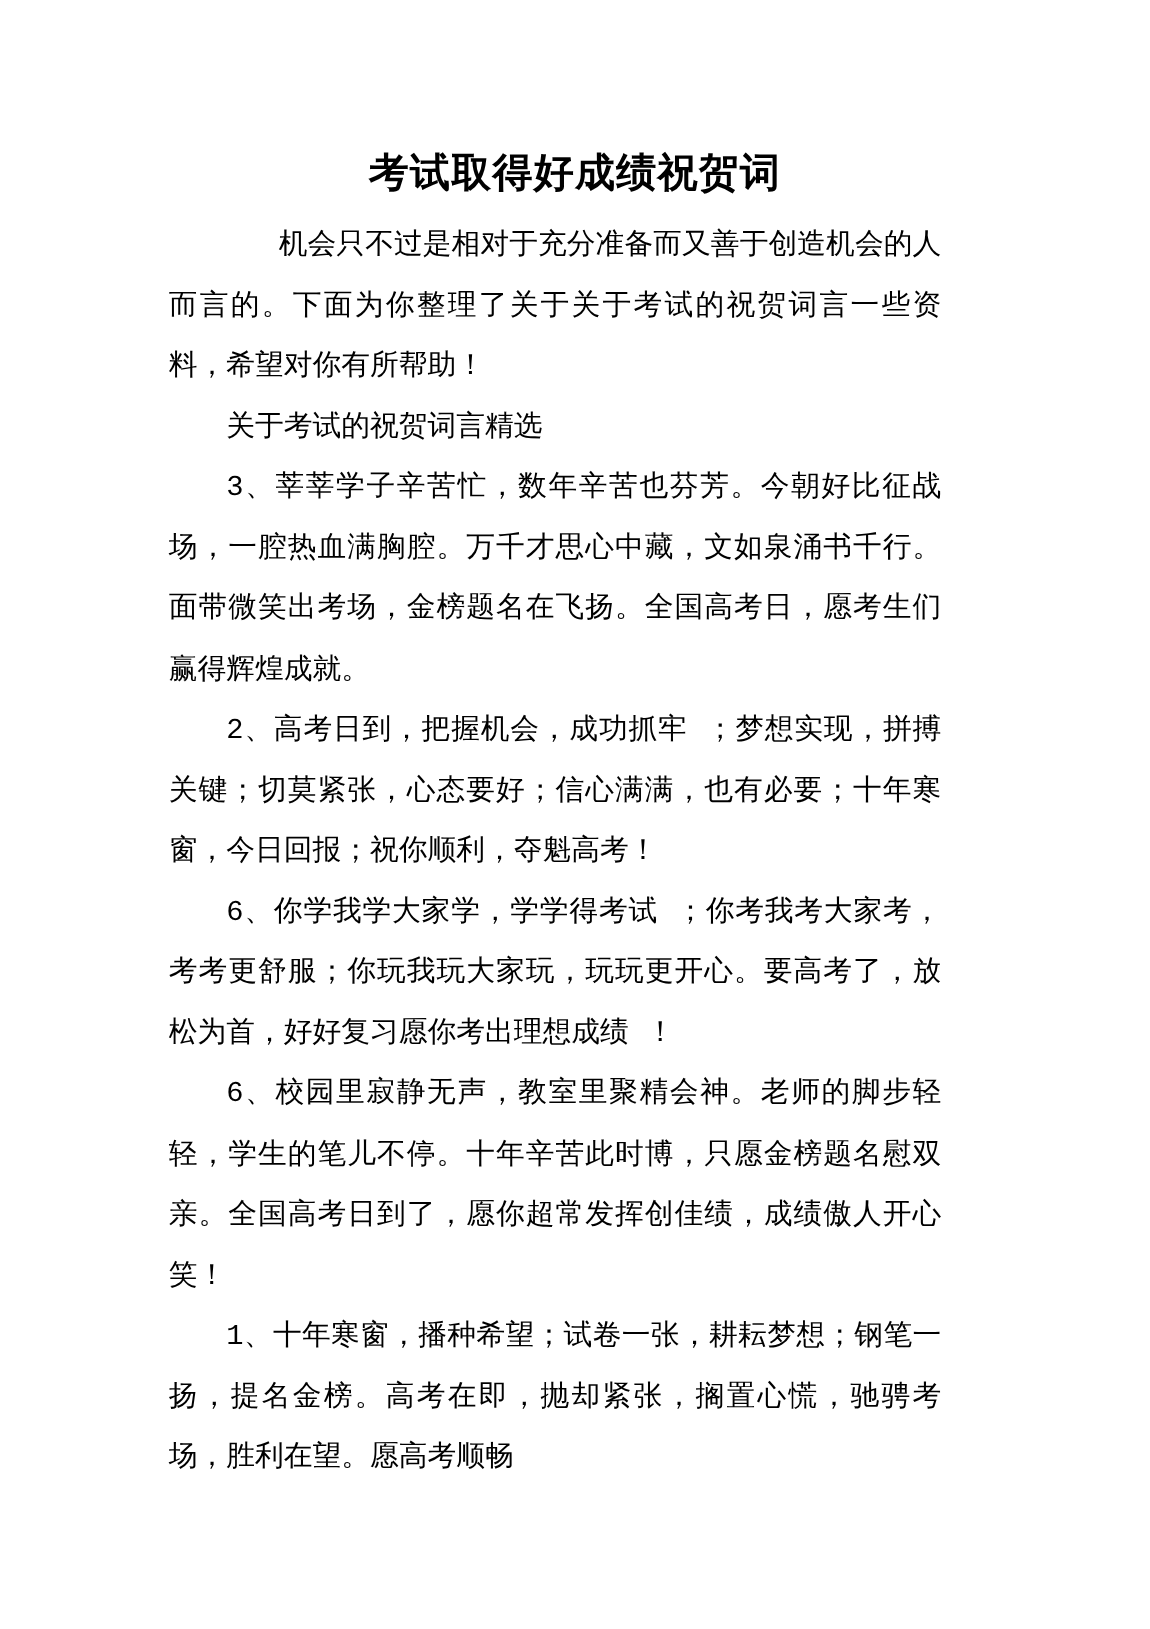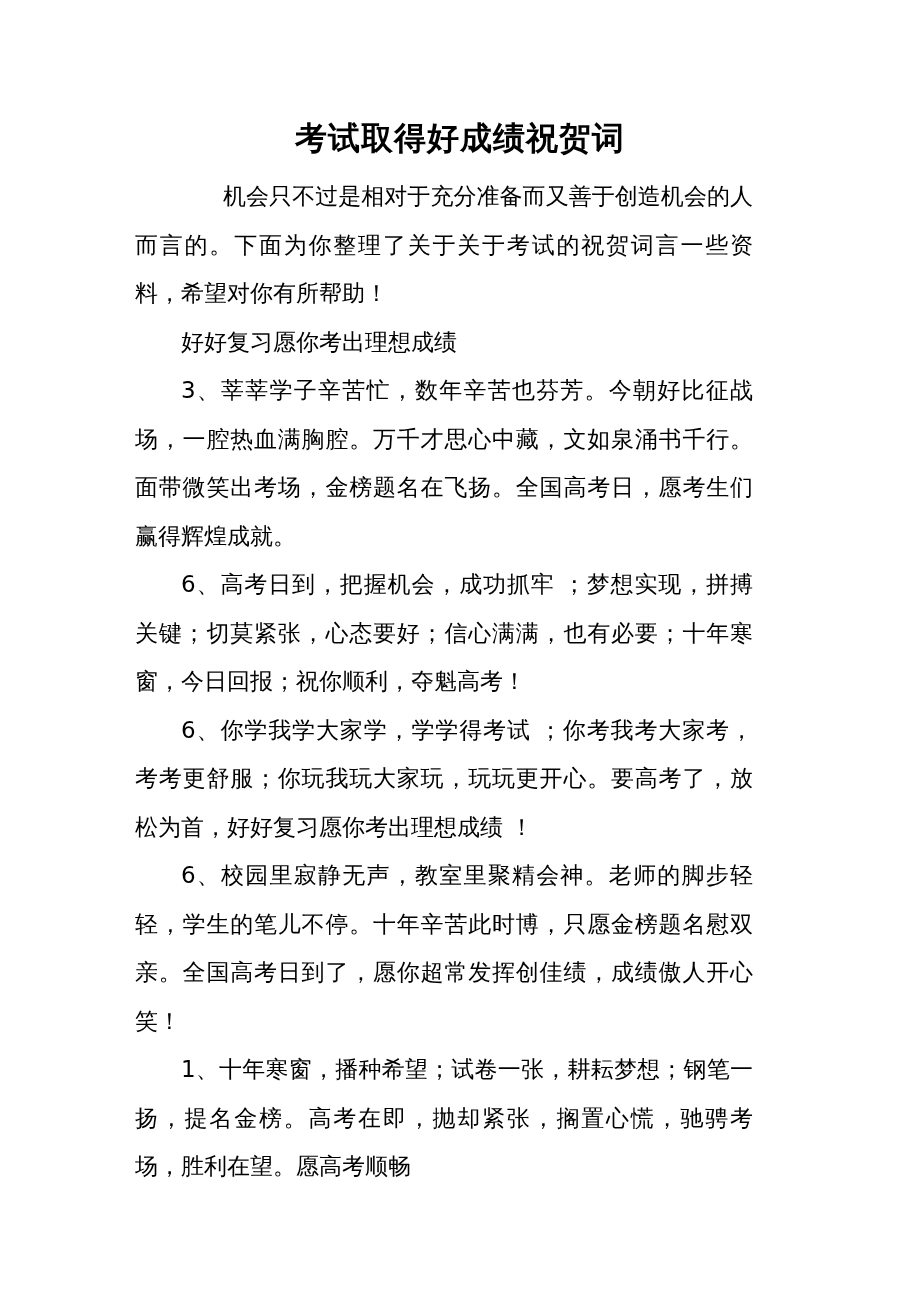--- a/index.html
+++ b/index.html
@@ -25,42 +25,43 @@
     text-align: center;
     margin: 0 -167px 10px -135px; 
     letter-spacing: 1px;
   }
   .para {
     font-size: 23px;
     line-height: 48.5px;
     text-align: justify;
     margin: 0;
     word-break: break-all;
+    font-family: Liberation Mono, monospace;
   }
   .indent-2 {
     text-indent: 46px;  
   }
   .indent-lg {
     text-indent: 88px;  
   }
 </style>
 </head>
 <body>
 
 <div class="page">
 
   <h1 class="doc-title">考试取得好成绩祝贺词</h1>
 
   <p class="para indent-lg">机会只不过是相对于充分准备而又善于创造机会的人而言的。下面为你整理了关于关于考试的祝贺词言一些资料，希望对你有所帮助！</p>
 
-  <p class="para indent-2">好好复习愿你考出理想成绩</p>
+  <p class="para indent-2">关于考试的祝贺词言精选</p>
 
   <p class="para indent-2">3、莘莘学子辛苦忙，数年辛苦也芬芳。今朝好比征战场，一腔热血满胸腔。万千才思心中藏，文如泉涌书千行。面带微笑出考场，金榜题名在飞扬。全国高考日，愿考生们赢得辉煌成就。</p>
 
-  <p class="para indent-2">6、高考日到，把握机会，成功抓牢 ；梦想实现，拼搏关键；切莫紧张，心态要好；信心满满，也有必要；十年寒窗，今日回报；祝你顺利，夺魁高考！</p>
+  <p class="para indent-2">2、高考日到，把握机会，成功抓牢 ；梦想实现，拼搏关键；切莫紧张，心态要好；信心满满，也有必要；十年寒窗，今日回报；祝你顺利，夺魁高考！</p>
 
   <p class="para indent-2">6、你学我学大家学，学学得考试 ；你考我考大家考，考考更舒服；你玩我玩大家玩，玩玩更开心。要高考了，放松为首，好好复习愿你考出理想成绩 ！</p>
 
   <p class="para indent-2">6、校园里寂静无声，教室里聚精会神。老师的脚步轻轻，学生的笔儿不停。十年辛苦此时博，只愿金榜题名慰双亲。全国高考日到了，愿你超常发挥创佳绩，成绩傲人开心 笑！</p>
 
   <p class="para indent-2">1、十年寒窗，播种希望；试卷一张，耕耘梦想；钢笔一扬，提名金榜。高考在即，抛却紧张，搁置心慌，驰骋考场，胜利在望。愿高考顺畅</p>
 
 </div>
 
 </body></html>

